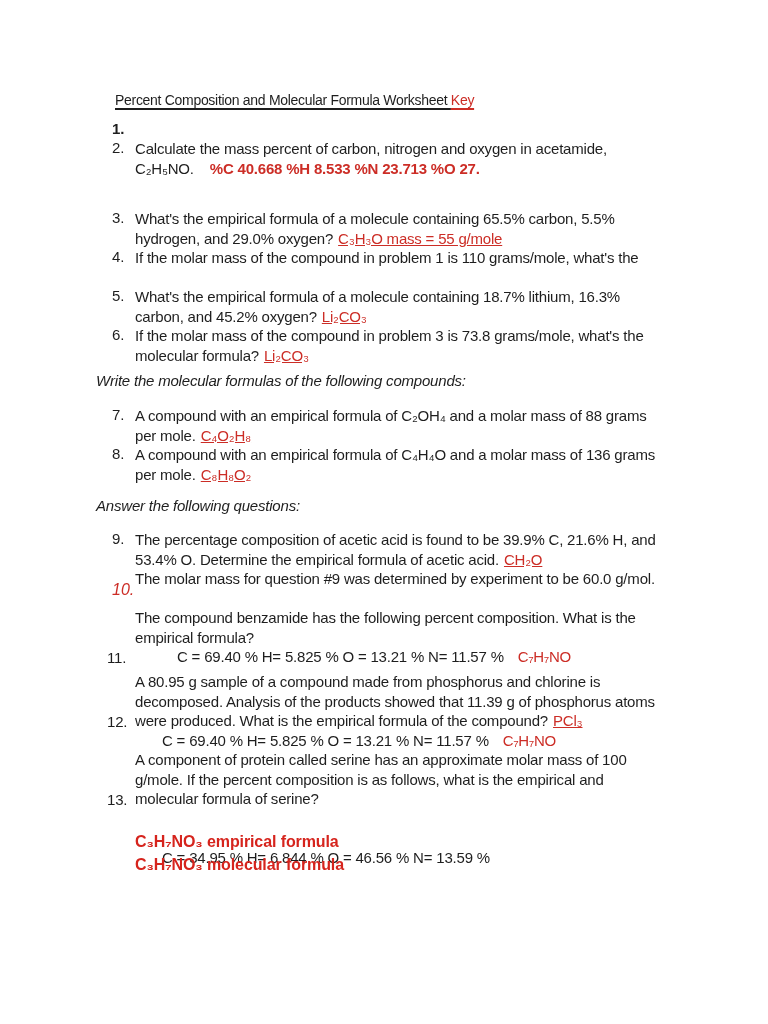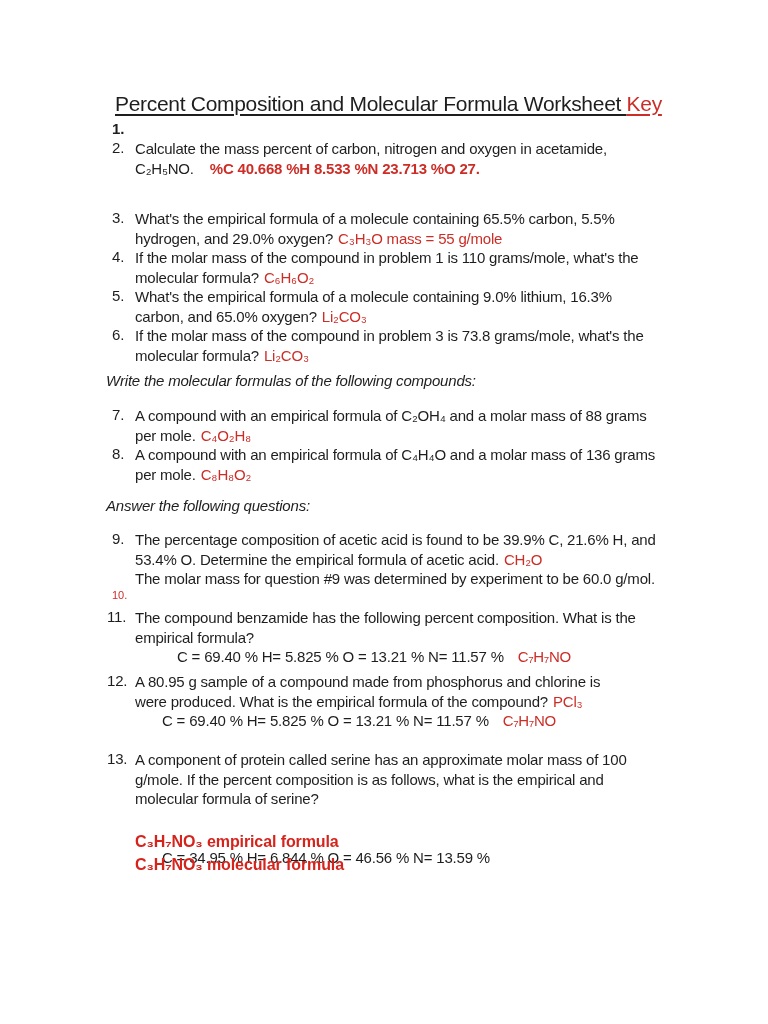--- a/index.html
+++ b/index.html
@@ -15,58 +15,59 @@
     overflow: hidden;
     font-family: "Liberation Sans", sans-serif;
     color: #1e1e1e;
     font-size: 15px;
     letter-spacing: -0.2px;
   }
   .block { position: absolute; }
   .title {
     left: 115px;
     top: 92px;
-    font-size: 21px;
+    font-size: 14px;
     letter-spacing: -0.3px;
     white-space: nowrap;
     font-weight: normal;
     margin: 0;
   }
   .title span {
     text-decoration: underline;
     text-underline-offset: 3px;
     text-decoration-thickness: 1.5px;
   }
   .title .key { color: var(--answer_red); }
   .item { left: 135px; }
   .num {
     position: absolute;
     left: -23px;
     top: 0;
     white-space: nowrap;
   }
-  .num-wide { left: -28px; }
+  .num-wide { left: -28px; margin-top: 41px; }
   .num-red {
     color: var(--answer_red);
-    font-size: 11px;
-    top: 20px;
+    font-size: 16px;
+    top: 12px;
     letter-spacing: 0;
+    font-style: italic;
   }
   .line {
     line-height: 19.5px;
     white-space: nowrap;
   }
   .bold { font-weight: bold; }
-  .ans { color: var(--answer_red); margin-left: 5px; }
+  .ans { color: var(--answer_red); margin-left: 5px; text-decoration: underline; }
   .ans-bold { color: var(--answer_red); font-weight: bold; margin-left: 16px; }
   .pct-line-11 { margin-left: 42px; }
   .pct-line-12 { margin-left: 27px; }
   .pct-ans { color: var(--answer_red); margin-left: 14px; margin-top: 32px; }
   .section-header {
-    left: 106px;
+    left: 96px;
     font-style: italic;
     line-height: 19.5px;
     white-space: nowrap;
     text-align: right;
   }
   .footer-pct { left: 162px; line-height: 19.5px; white-space: nowrap; }
   .footer-red {
     left: 135px;
     color: var(--bold_red);
     font-weight: bold;
@@ -95,27 +96,26 @@
 
   <div class="block item" style="top:209px">
     <span class="num">3.</span>
     <div class="line"><span>What's the empirical formula of a molecule containing 65.5% carbon, 5.5%</span></div>
     <div class="line"><span>hydrogen, and 29.0% oxygen?</span><span class="ans">C₃H₃O mass = 55 g/mole</span></div>
   </div>
 
   <div class="block item" style="top:248px">
     <span class="num">4.</span>
     <div class="line"><span>If the molar mass of the compound in problem 1 is 110 grams/mole, what's the</span></div>
-    <div class="line"><span>molecular formula?</span><span class="ans">C₆H₆O₂</span></div>
   </div>
 
   <div class="block item" style="top:287px">
     <span class="num">5.</span>
-    <div class="line"><span>What's the empirical formula of a molecule containing 9.0% lithium, 16.3%</span></div>
-    <div class="line"><span>carbon, and 65.0% oxygen?</span><span class="ans">Li₂CO₃</span></div>
+    <div class="line"><span>What's the empirical formula of a molecule containing 18.7% lithium, 16.3%</span></div>
+    <div class="line"><span>carbon, and 45.2% oxygen?</span><span class="ans">Li₂CO₃</span></div>
   </div>
 
   <div class="block item" style="top:326px">
     <span class="num">6.</span>
     <div class="line"><span>If the molar mass of the compound in problem 3 is 73.8 grams/mole, what's the</span></div>
     <div class="line"><span>molecular formula?</span><span class="ans">Li₂CO₃</span></div>
   </div>
 
   <div class="block section-header" style="top:371px">Write the molecular formulas of the following compounds:</div>
 
@@ -147,20 +147,21 @@
   <div class="block item" style="top:608px">
     <span class="num num-wide">11.</span>
     <div class="line"><span>The compound benzamide has the following percent composition. What is the</span></div>
     <div class="line"><span>empirical formula?</span></div>
     <div class="line pct-line-11"><span>C = 69.40 % H= 5.825 % O = 13.21 % N= 11.57 %</span><span class="pct-ans">C₇H₇NO</span></div>
   </div>
 
   <div class="block item" style="top:672px">
     <span class="num num-wide">12.</span>
     <div class="line"><span>A 80.95 g sample of a compound made from phosphorus and chlorine is</span></div>
+    <div class="line"><span>decomposed. Analysis of the products showed that 11.39 g of phosphorus atoms</span></div>
     <div class="line"><span>were produced. What is the empirical formula of the compound?</span><span class="ans">PCl₃</span></div>
     <div class="line pct-line-12"><span>C = 69.40 % H= 5.825 % O = 13.21 % N= 11.57 %</span><span class="pct-ans">C₇H₇NO</span></div>
   </div>
 
   <div class="block item" style="top:750px">
     <span class="num num-wide">13.</span>
     <div class="line"><span>A component of protein called serine has an approximate molar mass of 100</span></div>
     <div class="line"><span>g/mole. If the percent composition is as follows, what is the empirical and</span></div>
     <div class="line"><span>molecular formula of serine?</span></div>
   </div>

